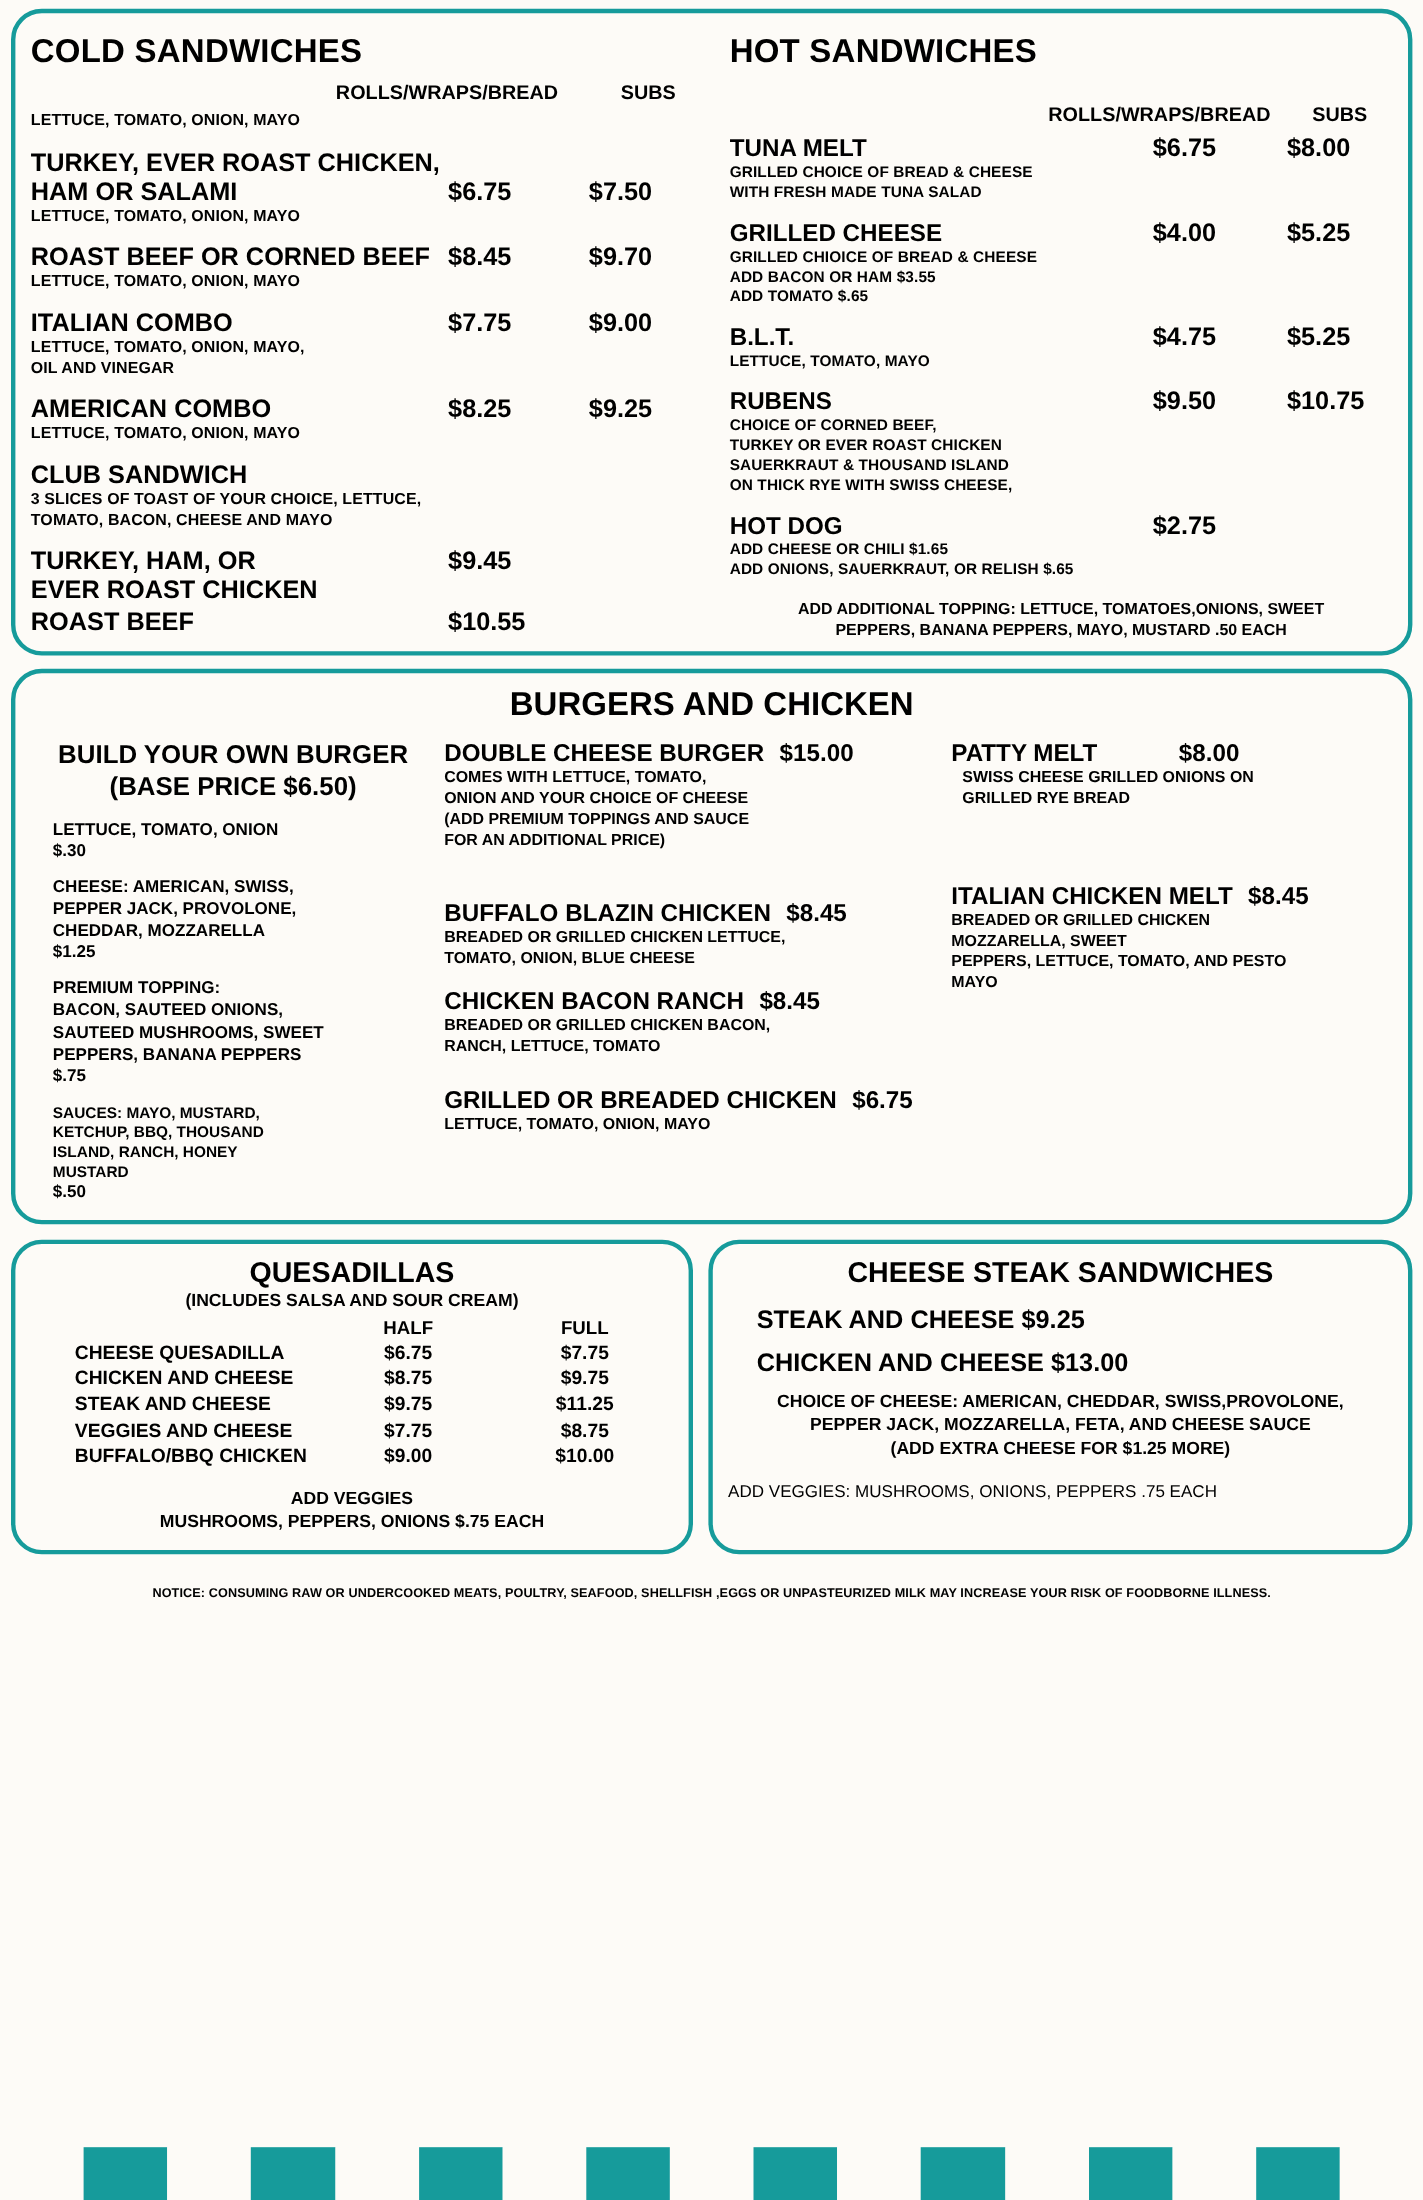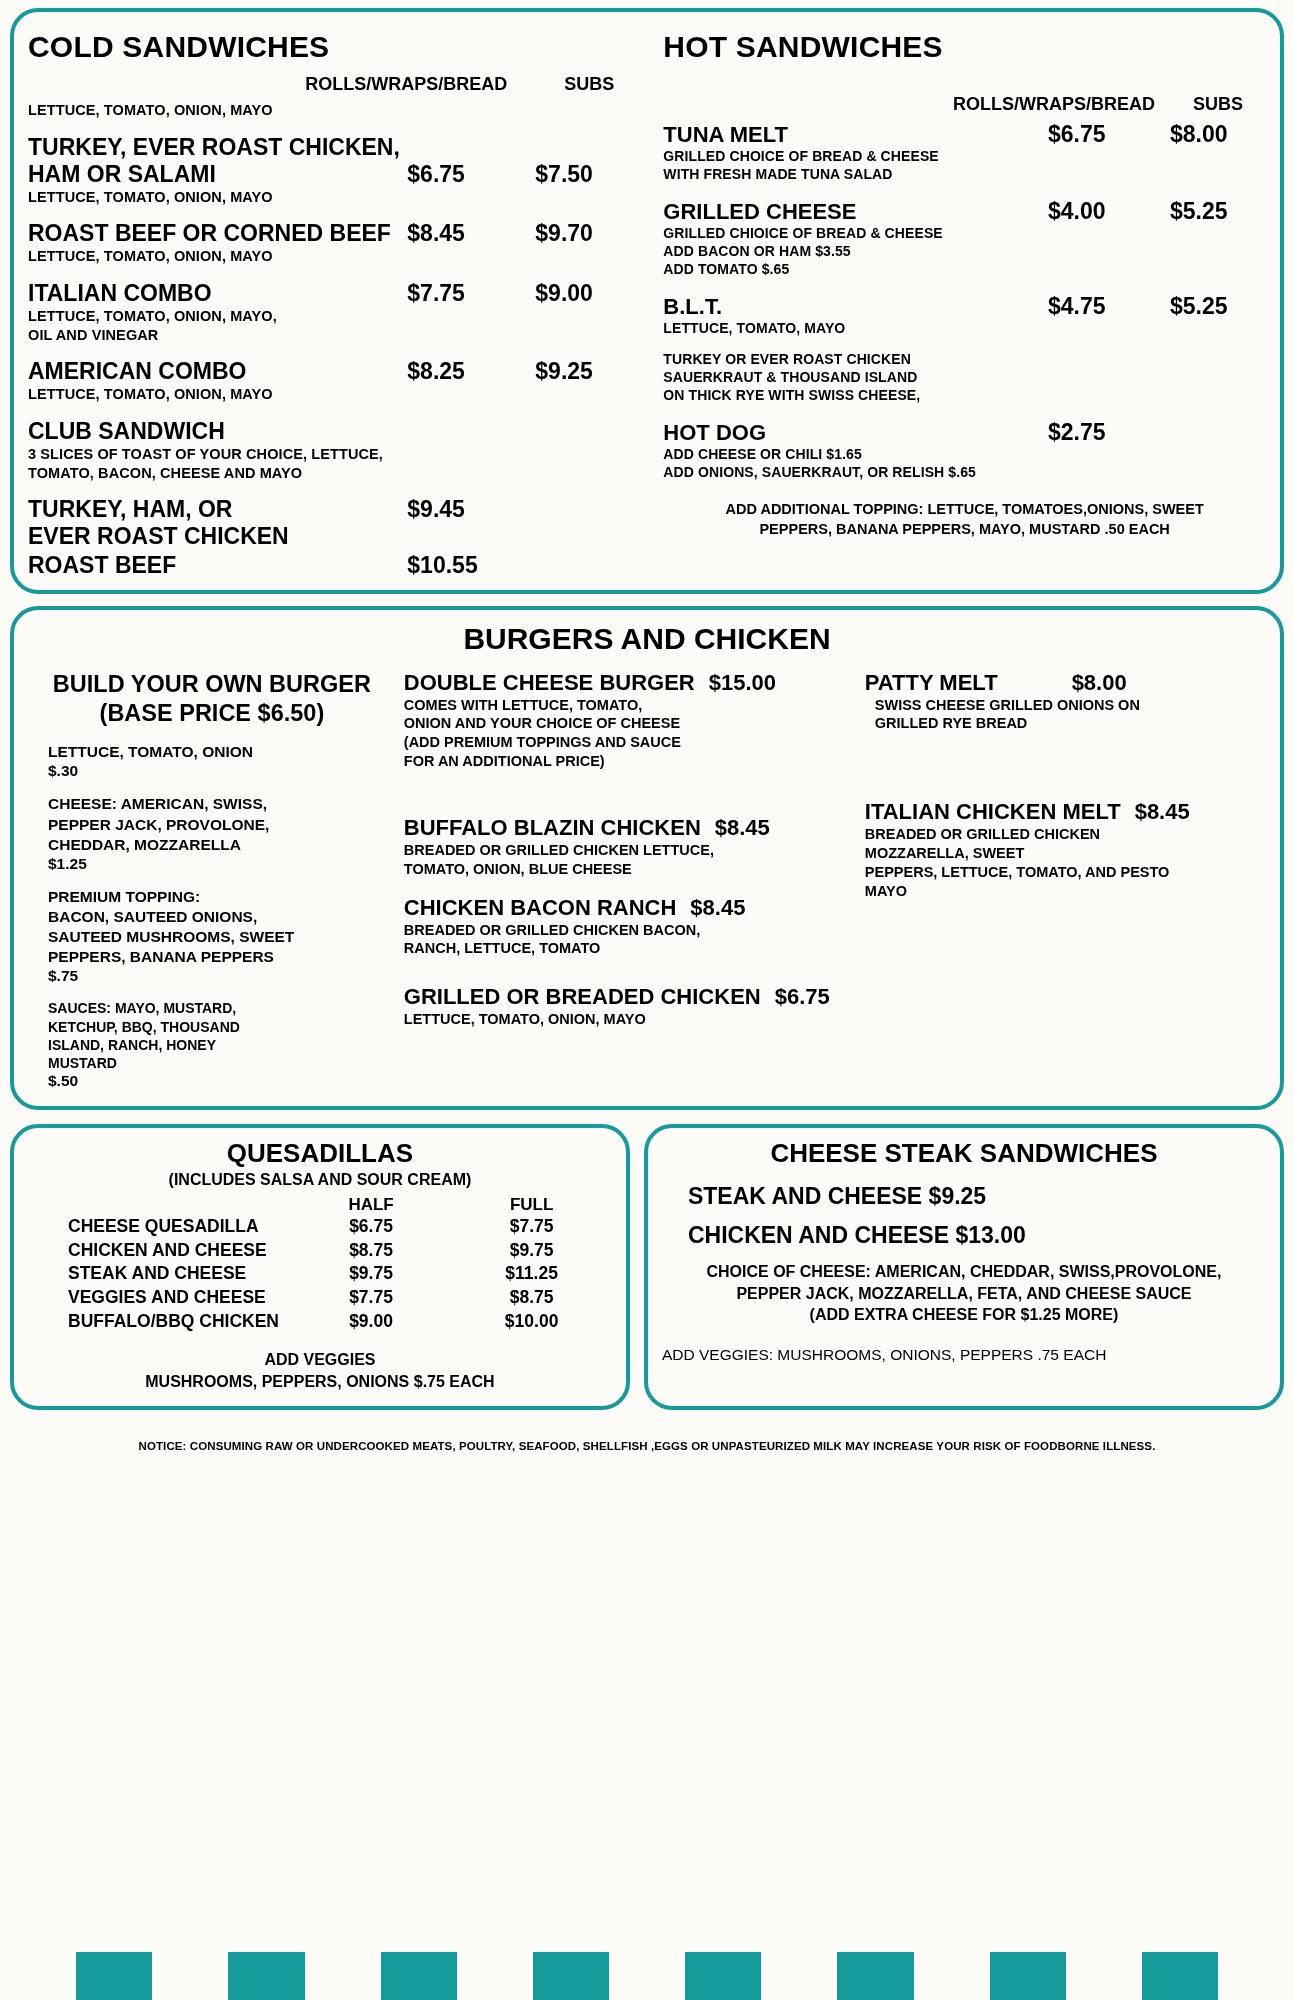--- a/index.html
+++ b/index.html
@@ -228,20 +228,26 @@
         <div class="row">
             <div class="nm">B.L.T.</div>
           <div class="p1">$4.75</div>
           <div class="p2">$5.25</div>
           </div>
         <div class="desc">LETTUCE, TOMATO, MAYO</div>
       </div>
       <div class="sp"></div>
 
       <div class="item">
+        <div class="row">
+            <div class="nm">RUBENS</div>
+          <div class="p1">$9.50</div>
+          <div class="p2">$10.75</div>
+          </div>
+        <div class="desc">CHOICE OF CORNED BEEF,</div>
         <div class="desc">TURKEY OR EVER ROAST CHICKEN</div>
         <div class="desc">SAUERKRAUT &amp; THOUSAND ISLAND</div>
         <div class="desc">ON THICK RYE WITH SWISS CHEESE,</div>
       </div>
       <div class="sp"></div>
 
       <div class="item">
         <div class="row">
             <div class="nm">HOT DOG</div>
           <div class="p1">$2.75</div>

